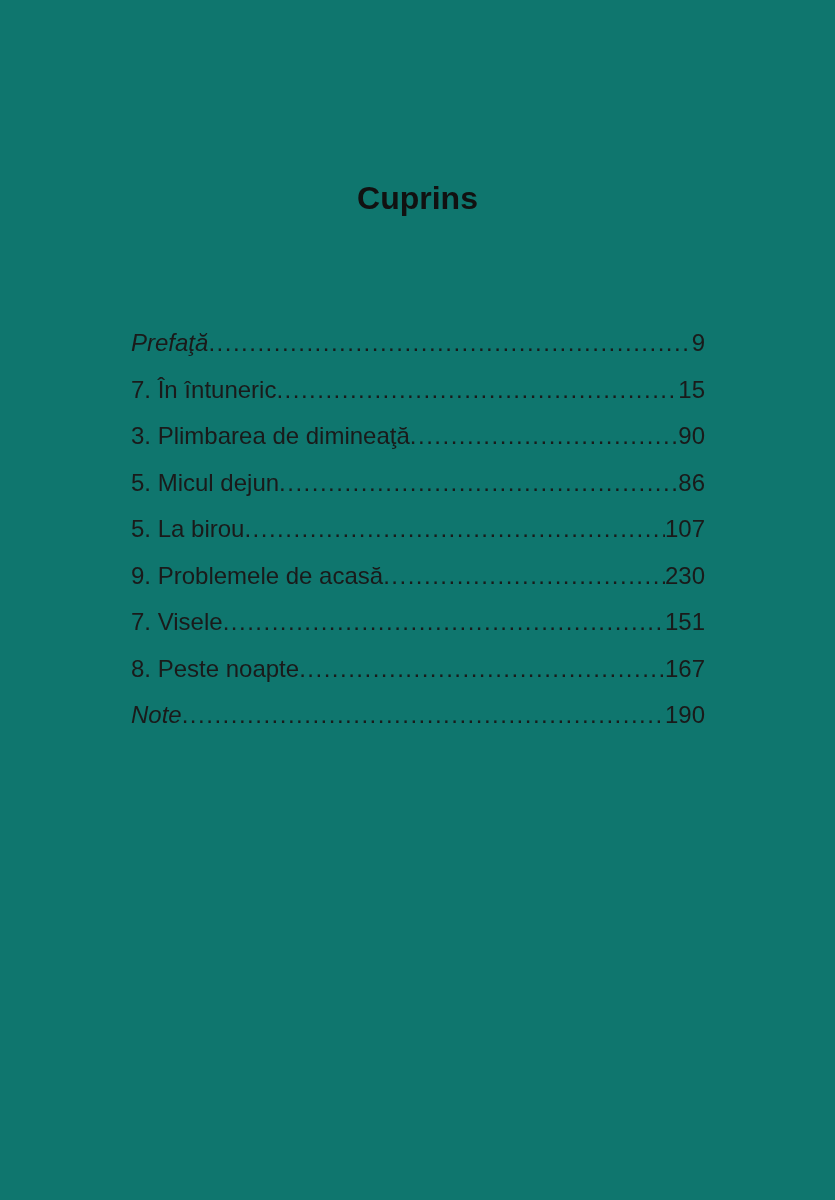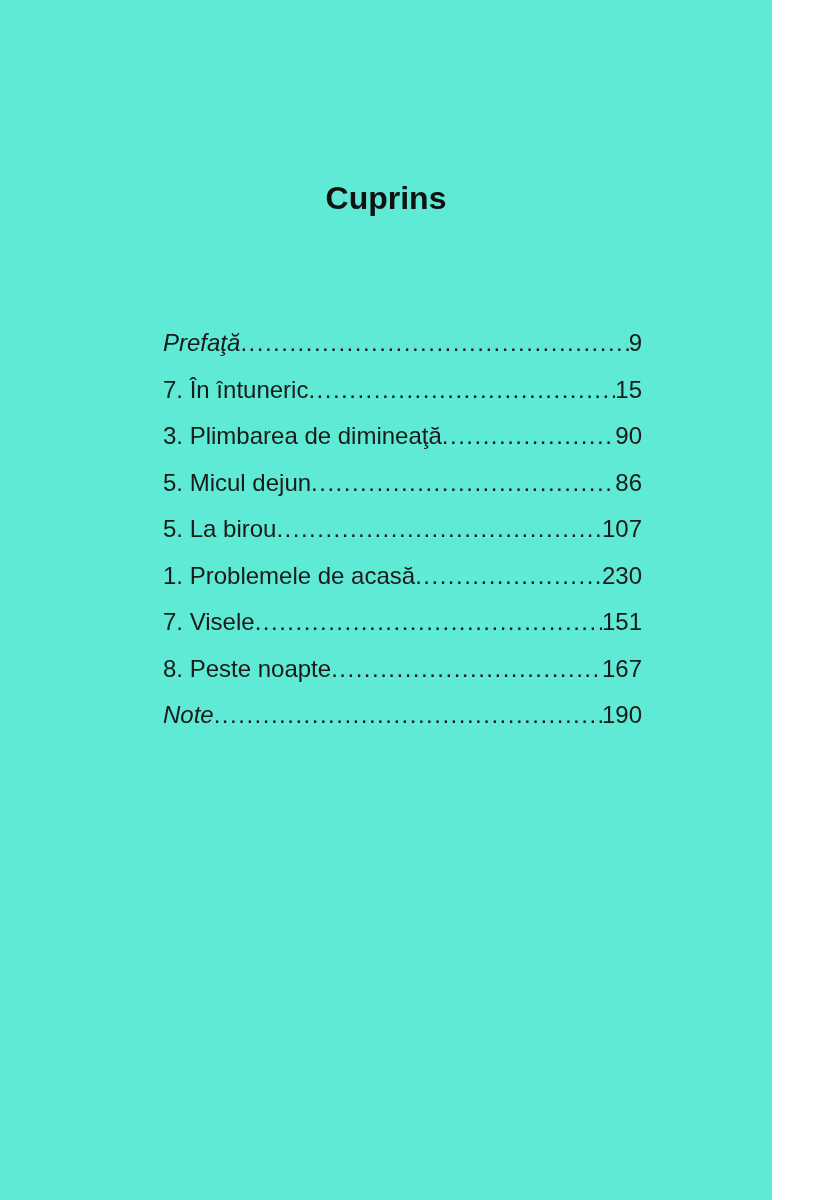--- a/index.html
+++ b/index.html
@@ -8,23 +8,23 @@
     background: #ffffff;
   }
   body {
     width: 835px;
     height: 1200px;
     font-family: "Liberation Sans", sans-serif;
     color: #1a1a1a;
   }
   .page {
     position: relative;
-    width: 772px;
+    width: 835px;
     height: 1200px;
-    background: #5eead4;
+    background: #0f766e;
     overflow: hidden;
   }
   .title {
     margin: 0;
     padding-top: 178px;
     text-align: center;
     font-size: 32px;
     font-weight: 700;
     line-height: 40px;
     color: #111111;
@@ -34,21 +34,20 @@
     top: 320px;
     left: 131px;
     right: 130px;
   }
   .toc-row {
     display: flex;
     align-items: flex-start;
     height: 46.5px;
     font-size: 24px;
     line-height: 46.5px;
-    margin-left: 32px;
   }
   .toc-label {
     white-space: nowrap;
     flex: 0 0 auto;
   }
   .toc-row.italic .toc-label {
     font-style: italic;
   }
   .toc-dots {
     flex: 1 1 auto;
@@ -99,21 +98,21 @@
       <span class="toc-page">86</span>
     </div>
 
     <div class="toc-row">
       <span class="toc-label">5. La birou</span>
       <span class="toc-dots"></span>
       <span class="toc-page">107</span>
     </div>
 
     <div class="toc-row">
-      <span class="toc-label">1. Problemele de acasă</span>
+      <span class="toc-label">9. Problemele de acasă</span>
       <span class="toc-dots"></span>
       <span class="toc-page">230</span>
     </div>
 
     <div class="toc-row">
       <span class="toc-label">7. Visele</span>
       <span class="toc-dots"></span>
       <span class="toc-page">151</span>
     </div>
 

